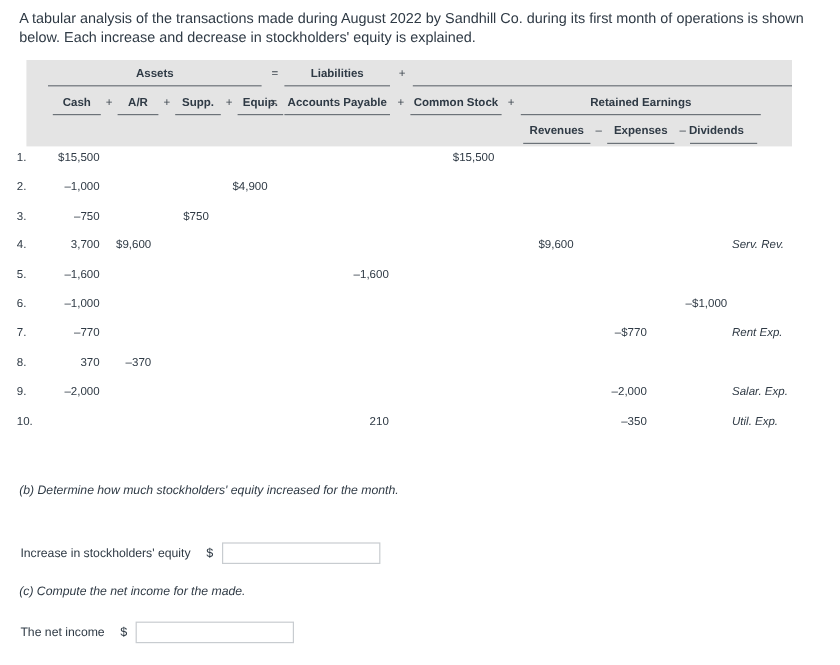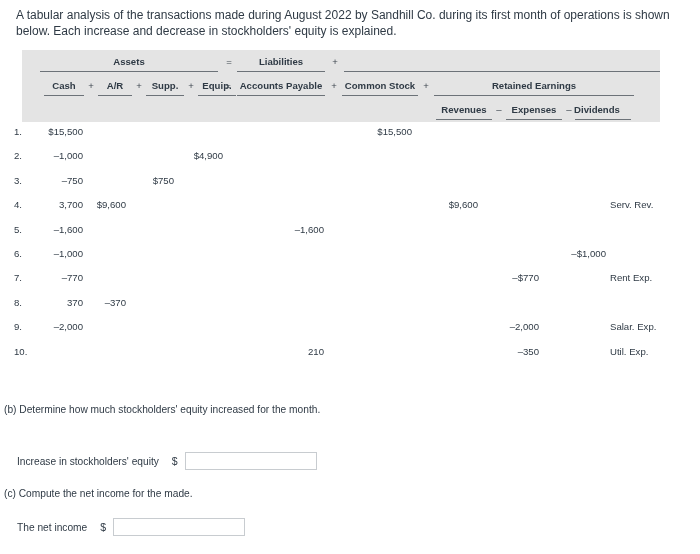--- a/index.html
+++ b/index.html
@@ -83,28 +83,29 @@
   }
   .c-cash   { left: 0;   width: 83px;  }
   .c-ar     { left: 0;   width: 126px; }
   .c-supp   { left: 0;   width: 174px; }
   .c-equip  { left: 0;   width: 223px; }
   .c-ap     { left: 0;   width: 324px; }
   .c-cs     { left: 0;   width: 412px; }
   .c-rev    { left: 0;   width: 478px; }
   .c-exp    { left: 0;   width: 539px; }
   .c-div    { left: 0;   width: 606px; }
-  .c-note   { left: 610px; width: 86px; text-align: left; }
+  .c-note   { left: 610px; width: 86px; text-align: left; font-style: italic; }
 
   
   .qsection {
     position: absolute;
-    left: 4px;
+    left: 16px;
     font-size: 10.2px;
     color: #2f3a45;
+    font-style: italic;
   }
   .qtitle { font-size: 10.2px; }
   .answer-line {
     position: absolute;
     left: 17px;
     display: flex;
     align-items: center;
     font-size: 10.2px;
     color: #2f3a45;
   }

